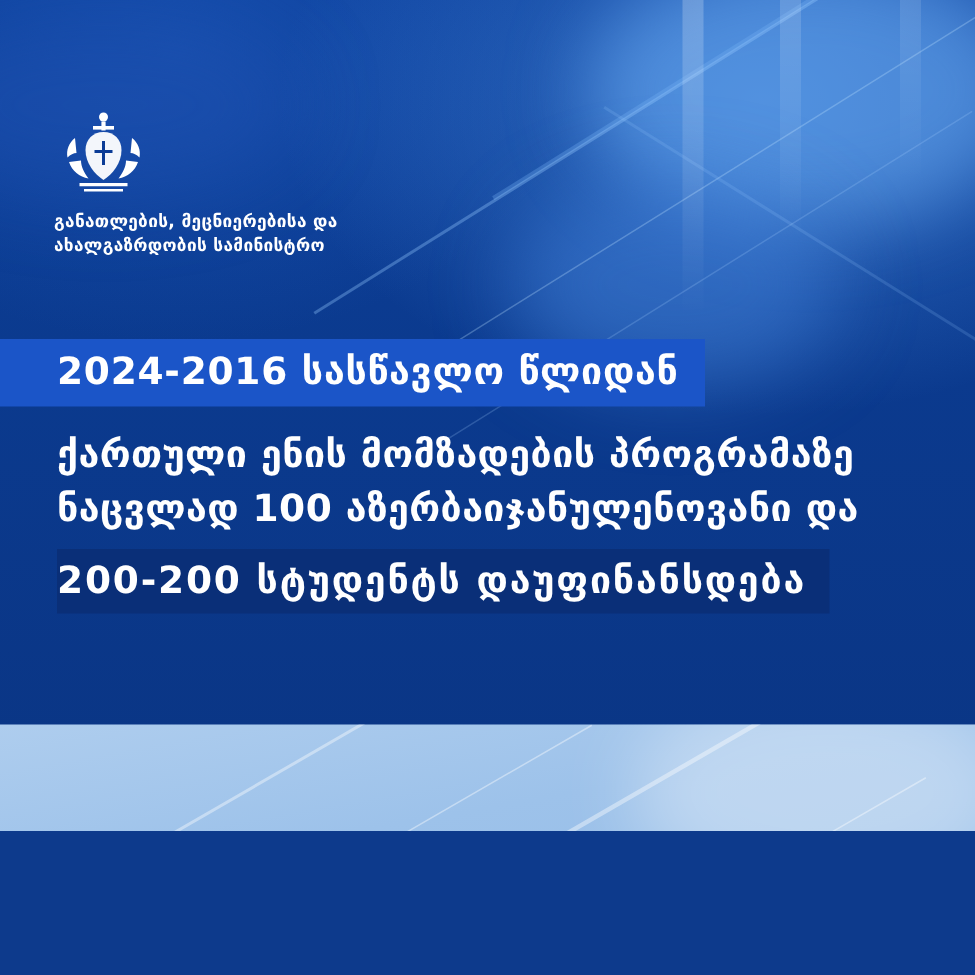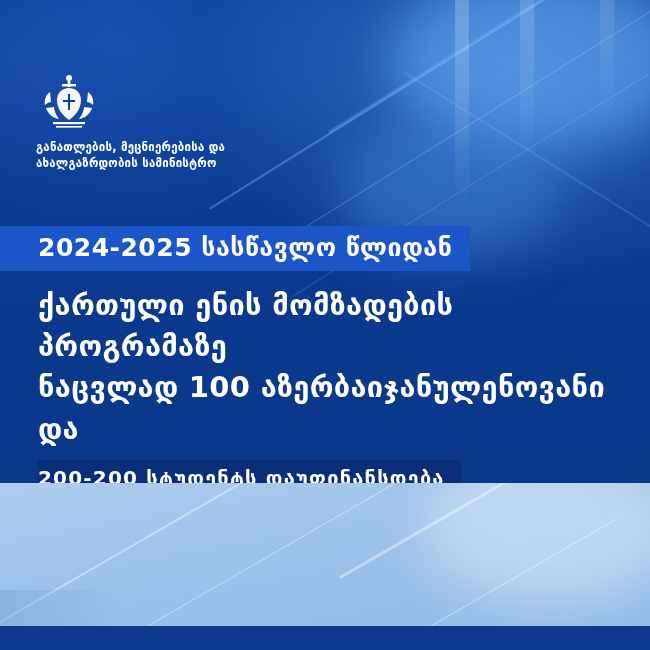--- a/index.html
+++ b/index.html
@@ -6,21 +6,21 @@
     margin: 0;
     padding: 0;
   }
   body {
     font-family: "DejaVu Sans", sans-serif;
     background: #0d3a8c;
   }
   .poster {
     position: relative;
     width: 650px;
-    height: 626px;
+    height: 554px;
     overflow: hidden;
     background: linear-gradient(160deg, #0b3c96 0%, #0d45a6 35%, #0a367f 70%, #0a3a8f 100%);
   }
 
   
   .bg-base {
     position: absolute;
     inset: 0;
     background:
       radial-gradient(ellipse 520px 340px at 78% 12%, rgba(80,150,235,0.55), rgba(80,150,235,0) 62%),
@@ -135,33 +135,33 @@
     font-weight: bold;
     letter-spacing: 0.5px;
     padding: 7px 18px 9px 38px;
     margin-left: 0;
     font-family: "DejaVu Sans", sans-serif;
   }
   .headline {
     margin: 14px 0 0 0;
     padding: 0 24px 0 38px;
     color: #ffffff;
-    font-size: 29px;
+    font-size: 25px;
     line-height: 1.42;
     font-weight: bold;
     letter-spacing: 0.3px;
     font-family: "DejaVu Sans", sans-serif;
   }
   .headline .line { display: block; }
   .emph-line {
     display: inline-block;
     margin: 10px 0 0 0;
     background: #0a2f78;
     color: #ffffff;
-    font-size: 20px;
+    font-size: 25px;
     font-weight: bold;
     letter-spacing: 1.2px;
     padding: 6px 16px 8px 0;
     font-family: "DejaVu Sans", sans-serif;
   }
   .emph-wrap {
     padding: 0 0 0 38px;
   }
 </style>
 </head>
@@ -203,21 +203,21 @@
         <path d="M32 22 h2 v16 h-2 z"></path>
         <path d="M27 28 h12 v2 h-12 z"></path>
       </g>
     </svg>
     <div class="ministry-name">განათლების, მეცნიერებისა და
 ახალგაზრდობის სამინისტრო</div>
   </div>
 
   <div class="headline-wrap">
     <div style="padding-left:0;">
-      <span class="year-badge">2024-2025 სასწავლო წლიდან</span>
+      <span class="year-badge">2024-2016 სასწავლო წლიდან</span>
     </div>
     <div class="headline">
       <span class="line">ქართული ენის მომზადების პროგრამაზე</span>
       <span class="line">ნაცვლად 100 აზერბაიჯანულენოვანი და</span>
     </div>
     <div class="emph-wrap">
       <span class="emph-line">200-200 სტუდენტს დაუფინანსდება</span>
     </div>
   </div>
 

